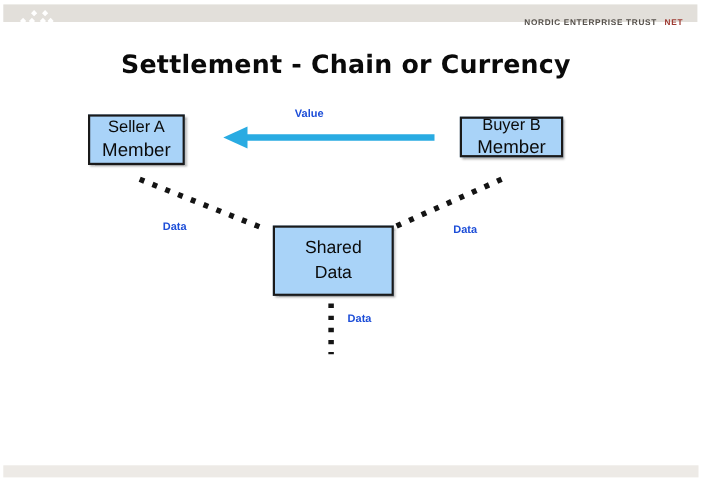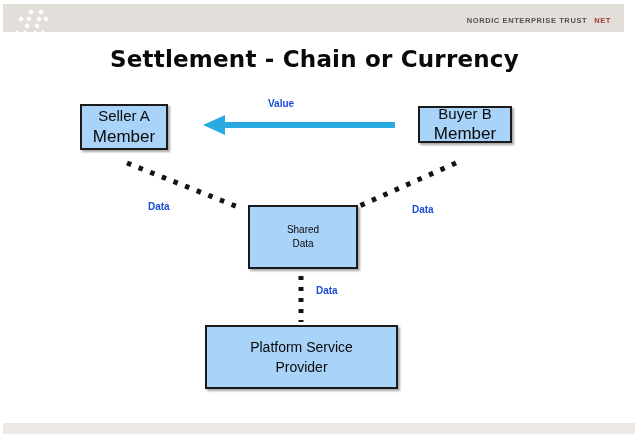--- a/index.html
+++ b/index.html
@@ -2,21 +2,21 @@
 <html style="--node-fill: #a9d3f8; --node-border: #1a1a1a; --arrow: #29abe2; --connector: #141414; --header-bar: #e2dfda; --footer-bar: #edeae6; --brand-text: #55504b; --brand-accent: #9e3a32;"><head>
 <meta charset="utf-8">
 <style>
   html,body{margin:0;padding:0;background:#ffffff;}
   .stage{
     position:relative;width:638px;height:442px;background:#ffffff;overflow:hidden;
     font-family:"Liberation Sans",sans-serif;color:#111;
   }
   
   .topbar{
-    position:absolute;left:3px;right:14px;top:4px;height:28px;
+    position:absolute;left:3px;right:4px;top:4px;height:16px;
     background:var(--header-bar,#e2dfda);
     display:flex;align-items:center;
   }
   .logo{position:absolute;left:10px;top:2px;}
   .brand{
     position:absolute;right:13px;top:0;height:32px;display:flex;align-items:center;gap:7px;
     font-size:7.5px;font-weight:bold;letter-spacing:0.6px;color:var(--brand-text,#55504b);
   }
   .brand .net{color:var(--brand-accent,#9e3a32);}
   
@@ -37,21 +37,21 @@
     border:2px solid var(--node-border,#1a1a1a);
     box-shadow:2px 2px 2px rgba(60,60,60,0.45);
     display:flex;flex-direction:column;align-items:center;justify-content:center;
     text-align:center;line-height:1.25;color:#0a0a0a;
   }
   .node .l1{font-size:15px;}
   .node .l2{font-size:17px;}
   .node-seller{left:80px;top:104px;width:88px;height:46px;}
   .node-buyer{left:418px;top:106px;width:94px;height:37px;}
   .node-shared{left:248px;top:205px;width:110px;height:64px;}
-  .node-shared .l1,.node-shared .l2{font-size:10px;line-height:1.45;}
+  .node-shared .l1,.node-shared .l2{font-size:16px;line-height:1.45;}
   .node-platform{left:205px;top:325px;width:193px;height:64px;}
   .node-platform .l1,.node-platform .l2{font-size:14px;line-height:1.45;}
   
   .connectors{position:absolute;left:0;top:0;pointer-events:none;}
   .dotline{stroke:var(--connector,#141414);stroke-width:5;stroke-dasharray:4.5 8;fill:none;}
   .dotline-mid{stroke-width:5;stroke-dasharray:4 7;}
   .arrow-shaft{stroke:var(--arrow,#29abe2);stroke-width:6;}
   .arrow-head{fill:var(--arrow,#29abe2);}
   
   .edge-label{position:absolute;font-size:10px;color:#1d4ed8;white-space:nowrap;font-weight:bold;}
@@ -109,24 +109,20 @@
   <div class="node node-buyer">
     <span class="l1">Buyer B</span>
     <span class="l2">Member</span>
   </div>
 
   <div class="node node-shared">
     <span class="l1">Shared</span>
     <span class="l2">Data</span>
   </div>
 
-  <div class="node node-platform">
-    <span class="l1">Platform Service</span>
-    <span class="l2">Provider</span>
-  </div>
 
   <div class="edge-label lbl-value">Value</div>
   <div class="edge-label lbl-data-left">Data</div>
   <div class="edge-label lbl-data-right">Data</div>
   <div class="edge-label lbl-data-bottom">Data</div>
 
   <div class="bottombar"></div>
 
 </div>
 

